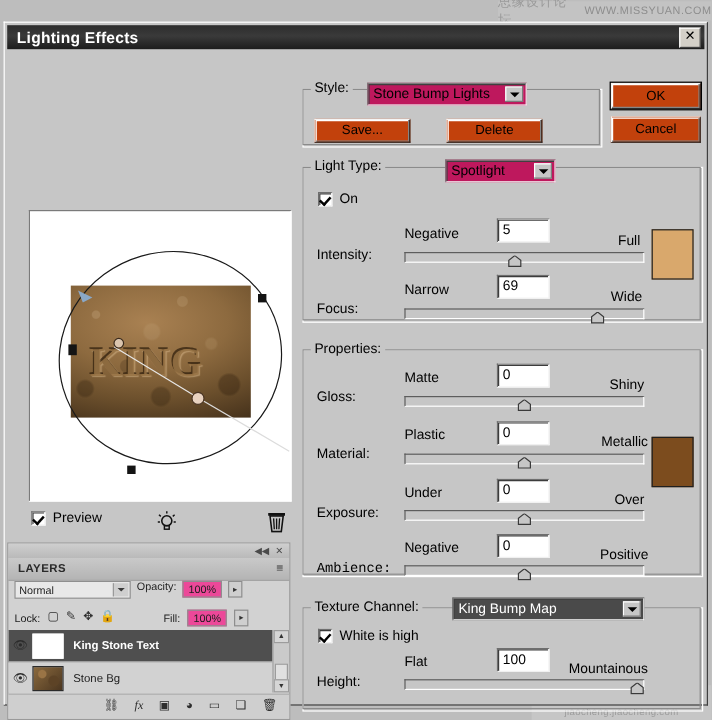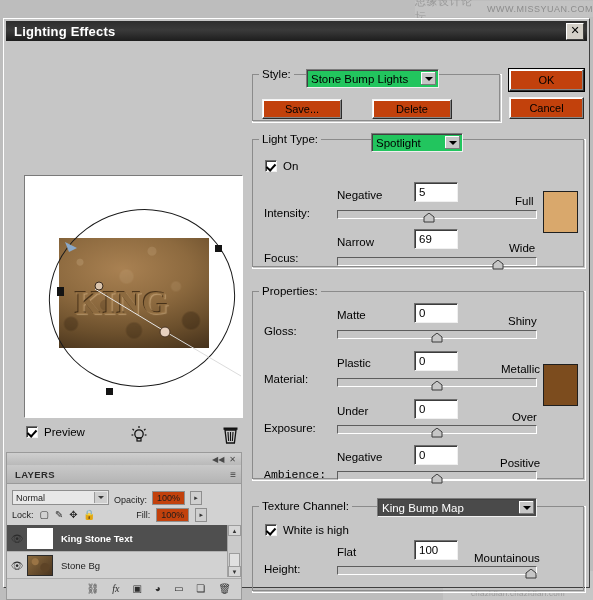--- a/index.html
+++ b/index.html
@@ -56,21 +56,21 @@
   .btn{
     background:#c2410c;
     border-top:1px solid #f4f4f4;border-left:1px solid #f4f4f4;
     border-right:1px solid #2b2b2b;border-bottom:1px solid #2b2b2b;
     box-shadow:inset -1px -1px 0 #868686, inset 1px 1px 0 #ffffff;
     display:flex;align-items:center;justify-content:center;
     font-size:11px;cursor:pointer;box-sizing:border-box;color:#000;
   }
   .btn.default{outline:1px solid #000;outline-offset:0px;}
   .combo{
-    background:#22c55e;box-sizing:border-box;
+    background:#be185d;box-sizing:border-box;
     border-top:1px solid #7b7b7b;border-left:1px solid #7b7b7b;
     border-right:1px solid #f0f0f0;border-bottom:1px solid #f0f0f0;
     box-shadow:inset 1px 1px 0 #404040;
     display:flex;align-items:center;position:relative;cursor:pointer;
   }
   .combo .txt{padding-left:4px;font-size:11.5px;}
   .combo .arrow{
     position:absolute;right:2px;top:2px;bottom:2px;width:15px;
     background:#c6c6c6;
     box-shadow:inset -1px -1px 0 #7b7b7b, inset 1px 1px 0 #ffffff;
@@ -178,36 +178,36 @@
   .lay-tab{
     position:absolute;left:0;top:12px;right:0;height:18px;
     background:linear-gradient(180deg,#c9c9c9,#b4b4b4);
     display:flex;align-items:center;border-bottom:1px solid #9a9a9a;
   }
   .lay-tab .name{
     font-size:9.5px;font-weight:bold;letter-spacing:.4px;padding-left:8px;color:#2a2a2a;
   }
   .lay-menu{position:absolute;right:5px;top:4px;font-size:10px;color:#3b3b3b;cursor:pointer;}
   .lay-row1{
-    position:absolute;left:0;top:31px;right:1px;height:21px;display:flex;align-items:flex-end;
+    position:absolute;left:0;top:31px;right:1px;height:21px;display:flex;align-items:flex-start;
     padding:0 5px;gap:5px;
   }
   .mini-combo{
     width:97px;height:15px;background:#e8e8e8;box-sizing:border-box;
     border:1px solid #8e8e8e;display:flex;align-items:center;position:relative;
     font-size:9px;padding-left:3px;cursor:pointer;color:#1d1d1d;
   }
   .mini-combo .ar{
     position:absolute;right:1px;top:1px;bottom:1px;width:12px;background:#cfcfcf;
     border-left:1px solid #9a9a9a;display:flex;align-items:center;justify-content:center;
   }
   .mini-combo .ar i{width:0;height:0;border-left:3px solid transparent;border-right:3px solid transparent;border-top:3px solid #3a3a3a;}
   .mini-lbl{font-size:9px;color:#222;}
   .mini-field{
-    width:33px;height:14px;background:#c2410c;border:1px solid #8e8e8e;box-sizing:border-box;
+    width:33px;height:14px;background:#ec4899;border:1px solid #8e8e8e;box-sizing:border-box;
     font-size:9px;display:flex;align-items:center;justify-content:center;color:#1d1d1d;
   }
   .mini-step{
     width:12px;height:14px;background:#cfcfcf;border:1px solid #8e8e8e;box-sizing:border-box;
     display:flex;align-items:center;justify-content:center;cursor:pointer;font-size:7px;color:#333;
   }
   .lay-row2{
     position:absolute;left:0;top:52px;right:0;height:20px;display:flex;align-items:center;
     padding:0 5px;gap:6px;border-bottom:1px solid #b0b0b0;
   }
@@ -256,21 +256,21 @@
 
 <div class="root">
 
   <div class="wm-top">
     <span class="cn">思缘设计论坛</span>
     <span>WWW.MISSYUAN.COM</span>
   </div>
 
   <div class="wm-bot">
     <span class="cn">查字典 教 程 网</span>
-    <span class="en">chazidian.chazidian.com</span>
+    <span class="en">jiaocheng.jiaocheng.com</span>
   </div>
 
   <div class="dialog">
 
     <div class="titlebar">
       <span class="title-text">Lighting Effects</span>
       <div class="title-close">✕</div>
     </div>
 
     <div class="btn default" style="position:absolute;left:505px;top:50px;width:75px;height:22px;">OK</div>

